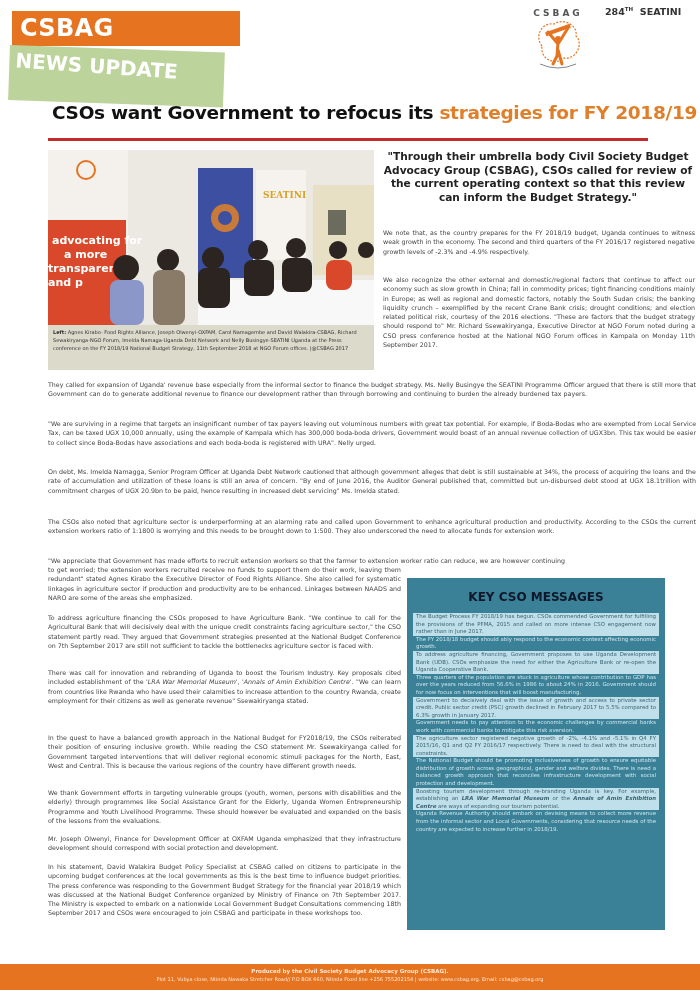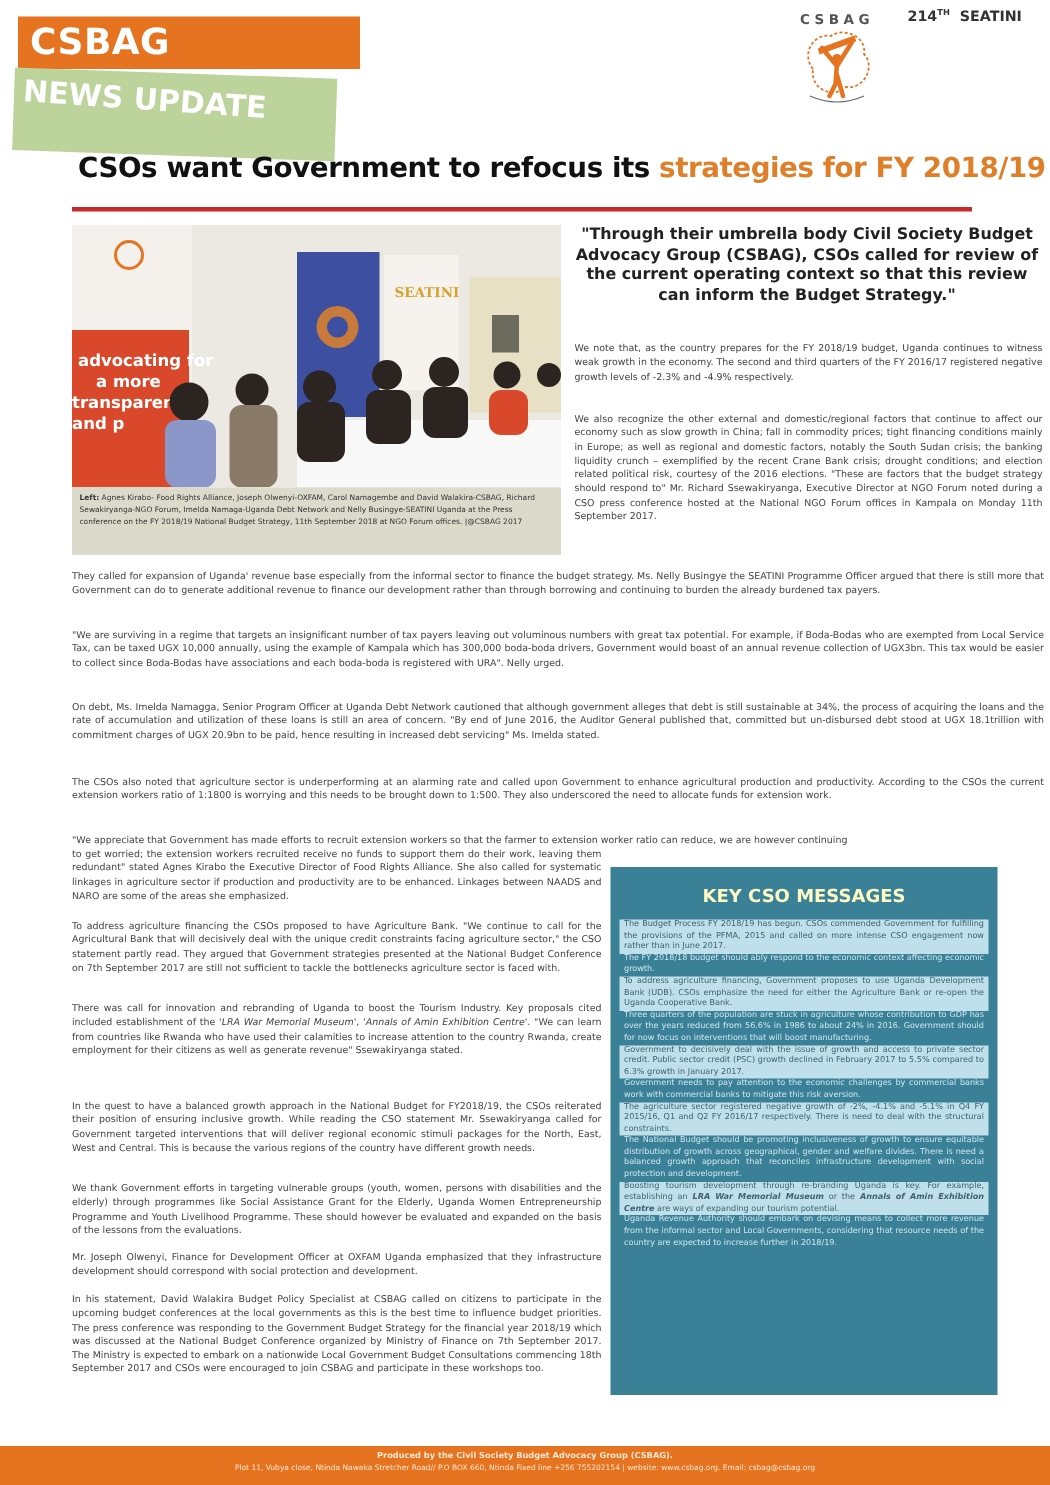--- a/index.html
+++ b/index.html
@@ -22,21 +22,21 @@
   .photo { position: absolute; left: 48px; top: 150px; width: 326px; height: 175px; overflow: hidden; background: #e9e7e2; }
   .caption { position: absolute; left: 48px; top: 325px; width: 326px; height: 45px; background: #dcdacb; padding: 3px 5px; font-size: 5px; line-height: 8px; color: #333; }
   .caption b { font-weight: bold; }
 
   .pullquote { position: absolute; left: 383px; top: 150px; width: 310px; text-align: center; font-weight: bold; font-size: 10.6px; line-height: 13.5px; color: #222; }
   .right-col { position: absolute; left: 383px; width: 312px; font-size: 6.3px; line-height: 9.3px; text-align: justify; color: #444; }
   .full { position: absolute; left: 48px; width: 648px; font-size: 6.3px; line-height: 9.3px; text-align: justify; color: #444; }
   .left-col { position: absolute; left: 48px; width: 353px; font-size: 6.3px; line-height: 9.3px; text-align: justify; color: #444; }
 
   .key-box { position: absolute; left: 407px; top: 578px; width: 258px; height: 352px; background: #3a8197; padding: 0 6px; }
-  .key-title { text-align: center; color: #fef9c3; font-weight: bold; font-size: 12px; padding-top: 12px; height: 35px; }
+  .key-title { text-align: center; color: #0f172a; font-weight: bold; font-size: 12px; padding-top: 12px; height: 35px; }
   .msg { font-size: 5.4px; line-height: 7.6px; text-align: justify; padding: 0 3px; }
   .msg.light { background: #bfe0ea; color: #3b6271; }
   .msg.dark { color: #cfe6ee; }
   .msg i b, .msg b { font-weight: bold; font-style: italic; }
 
   .footer { position: absolute; left: 0; top: 964px; width: 700px; height: 26px; background: #e5731f; text-align: center; color: #ffe7d2; }
   .footer .f1 { font-size: 5.5px; font-weight: bold; padding-top: 4px; }
   .footer .f2 { font-size: 5px; padding-top: 2px; }
 </style>
 </head>
@@ -51,21 +51,21 @@
 
 <svg class="logo" viewBox="0 0 60 68">
   <text x="30" y="10" text-anchor="middle" font-size="9" font-weight="bold" fill="#555" font-family="DejaVu Sans, sans-serif" letter-spacing="3">CSBAG</text>
   <path d="M14 40 C6 30, 14 16, 26 18 C34 12, 50 18, 48 30 C56 38, 48 54, 36 52 C28 60, 12 54, 14 40 Z" fill="none" stroke="#e5731f" stroke-width="1.2" stroke-dasharray="2 1.5"></path>
   <rect x="17" y="22" width="26" height="4" transform="rotate(-20 30 24)" fill="#e5731f"></rect>
   <circle cx="30" cy="33" r="3" fill="#e5731f"></circle>
   <path d="M30 36 L29 50 L25 58 M30 44 L34 58 M30 38 L20 26 M30 38 L40 22" stroke="#e5731f" stroke-width="3" fill="none" stroke-linecap="round"></path>
   <path d="M12 58 Q30 66 48 58" stroke="#666" stroke-width="0.8" fill="none"></path>
 </svg>
 <div class="edition">
-  <span>214</span><sup>TH</sup>&nbsp;&nbsp;<span>SEATINI</span>
+  <span>284</span><sup>TH</sup>&nbsp;&nbsp;<span>SEATINI</span>
 </div>
 
 <h1 class="headline">
   <span>CSOs want Government to refocus its </span><span class="accent">strategies for FY 2018/19</span>
 </h1>
 <div class="red-rule"></div>
 
 <div class="photo">
   <svg width="326" height="175" viewBox="0 0 326 175">
     <rect width="326" height="175" fill="#ece9e2"></rect>

